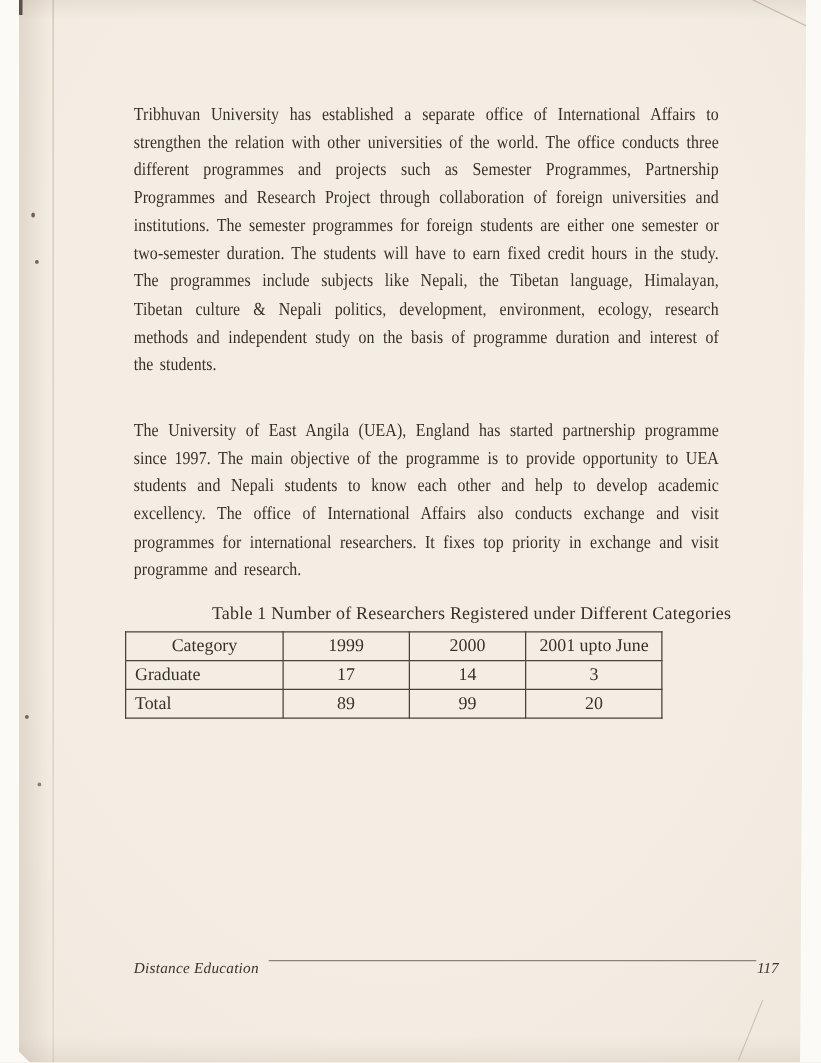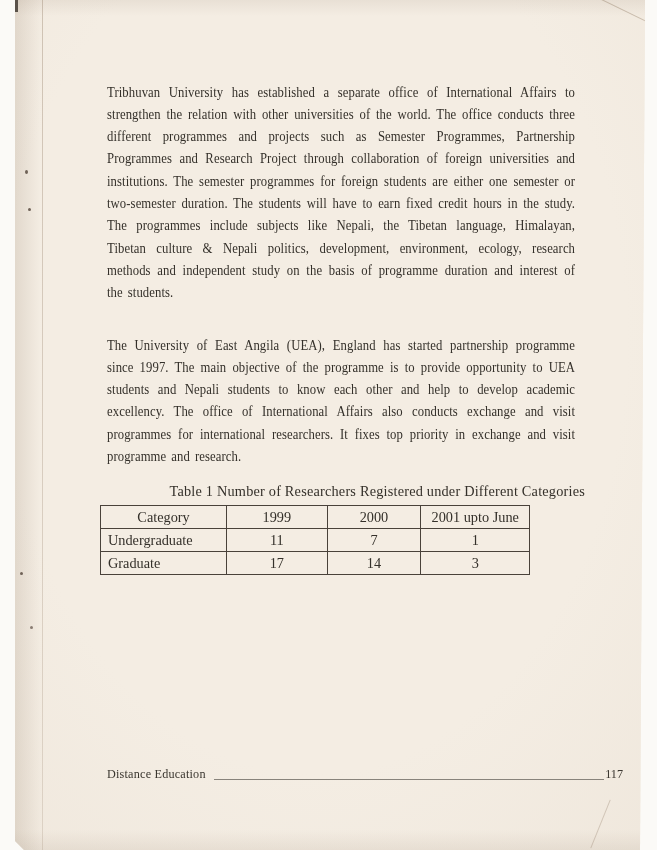--- a/index.html
+++ b/index.html
@@ -67,22 +67,22 @@
   table.researchers td{ text-align:center; }
   table.researchers td.cat{ text-align:left;padding-left:7px; }
   col.c0{width:29.4%;} col.c1{width:23.4%;} col.c2{width:21.9%;} col.c3{width:25.3%;}
   .source-note{
     position:absolute;left:92px;top:653px;
     font-size:14.3px;color:#34302a;letter-spacing:.1px;
   }
   
   .footer{
     position:absolute;left:92px;top:767px;width:516px;
-    display:flex;align-items:flex-end;
-    font-size:12.2px;color:#3a362f;
+    display:flex;align-items:flex-start;
+    font-size:12.2px;color:#3a362f;font-style:italic;
   }
   .footer-label{white-space:nowrap;letter-spacing:.2px;}
   .footer-rule{
     flex:1;border-bottom:1.5px solid #88837b;
     margin:0 1px 2px 8px;height:1px;
   }
   .footer-page{white-space:nowrap;}
 </style>
 </head>
 <body>
@@ -113,30 +113,30 @@
     <thead>
       <tr>
         <th>Category</th>
         <th>1999</th>
         <th>2000</th>
         <th>2001 upto June</th>
       </tr>
     </thead>
     <tbody>
       <tr>
-        <td class="cat">Undergraduate</td>
-        <td>11</td>
-        <td>7</td>
-        <td>1</td>
-      </tr>
-      <tr>
         <td class="cat">Graduate</td>
         <td>17</td>
         <td>14</td>
         <td>3</td>
+      </tr>
+      <tr>
+        <td class="cat">Total</td>
+        <td>89</td>
+        <td>99</td>
+        <td>20</td>
       </tr>
     </tbody>
   </table>
 
 
   <div class="footer">
     <span class="footer-label">Distance Education</span>
     <span class="footer-rule"></span>
     <span class="footer-page">117</span>
   </div>

